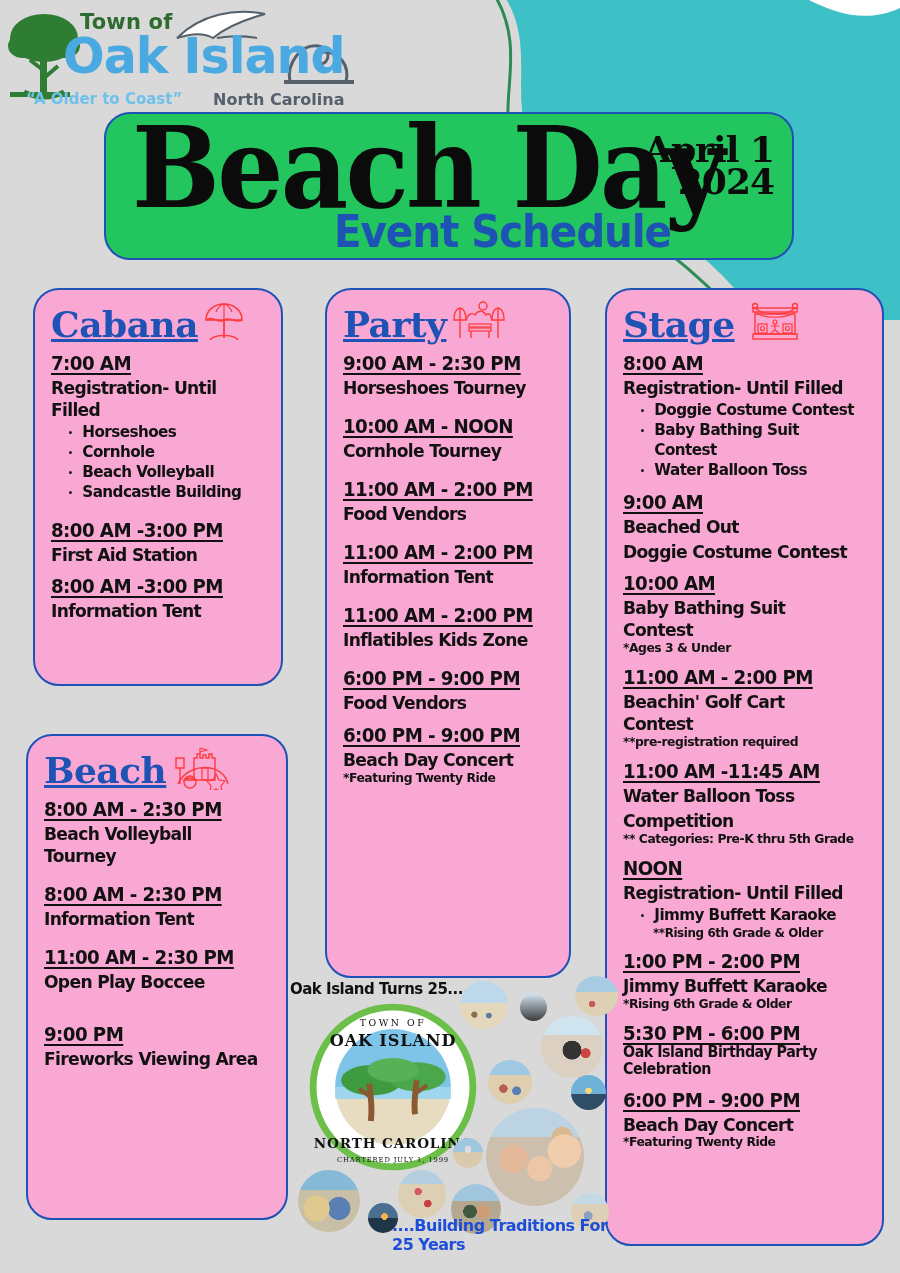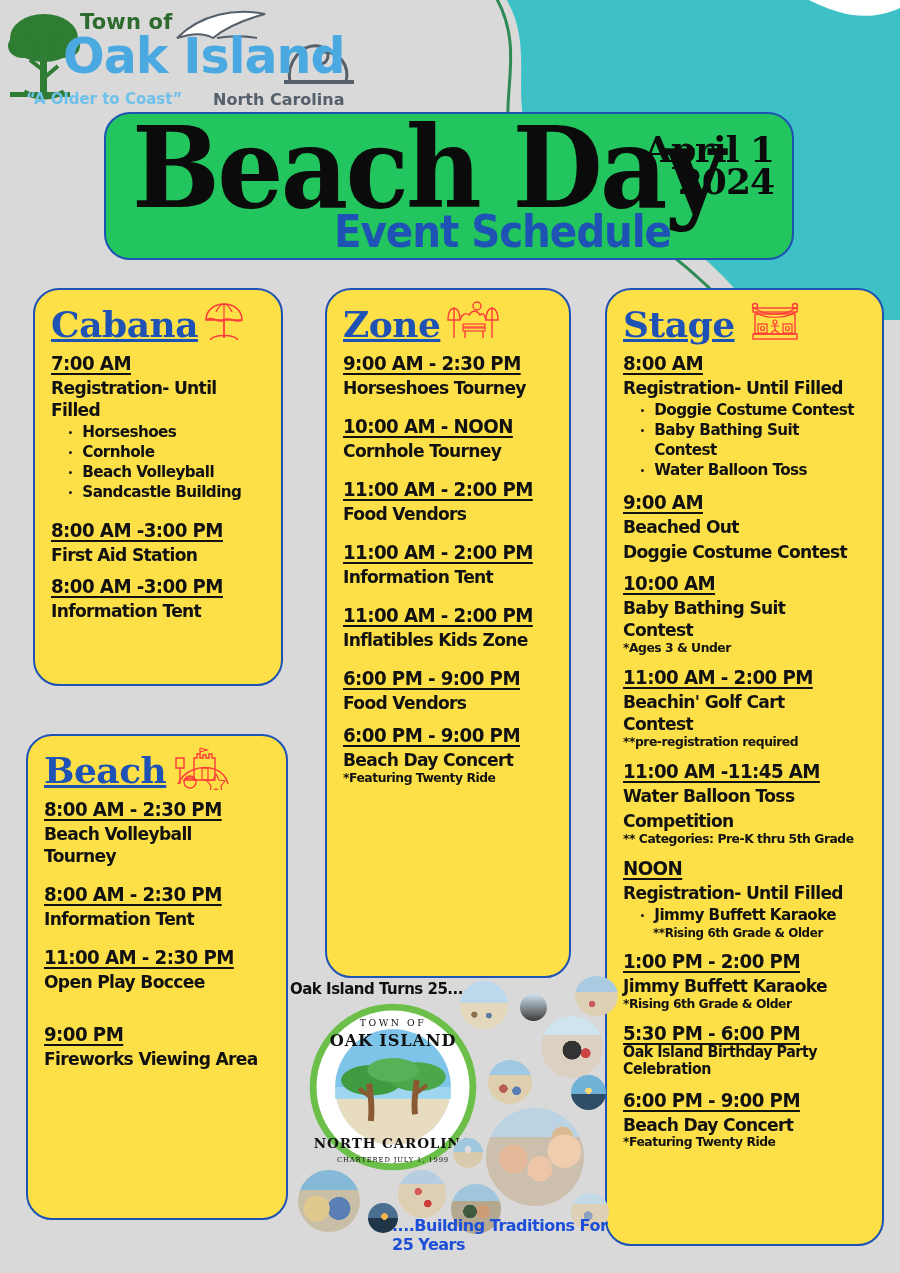--- a/index.html
+++ b/index.html
@@ -37,21 +37,21 @@
     position:absolute; left:228px; top:96px;
     font-size:44px; line-height:1; font-weight:bold; color:#1f52b5;
     font-family:"DejaVu Sans", sans-serif; letter-spacing:-1.2px;
     transform:scaleX(.92); transform-origin:left top;
   }
   .title-date1 { position:absolute; right:18px; top:14px; font-size:36px; font-weight:bold; color:#0b0b0b; font-family:"DejaVu Serif", serif; letter-spacing:-1px;}
   .title-date2 { position:absolute; right:18px; top:46px; font-size:36px; font-weight:bold; color:#0b0b0b; font-family:"DejaVu Serif", serif; letter-spacing:-1px;}
 
   
   .card {
-    position:absolute; background:#fde047;
+    position:absolute; background:#f9a8d4;
     border:2.2px solid #1f52b5; border-radius:26px;
     padding:10px 14px 12px 16px;
   }
   #card-cabana { left:33px;  top:288px;  width:250px; height:398px; }
   #card-beach  { left:26px;  top:734px;  width:262px; height:486px; }
   #card-park   { left:325px; top:288px;  width:246px; height:690px; }
   #card-stage  { left:605px; top:288px;  width:279px; height:958px; }
 
   .card-head { position:relative; display:flex; align-items:flex-end; gap:4px; margin-bottom:8px; height:44px;}
   .card-title {
@@ -216,21 +216,21 @@
   <div class="gap-m"></div>
   <div class="gap-m"></div>
   <div class="ev">
     <div class="ev-time">9:00 PM</div>
     <div class="ev-name">Fireworks Viewing Area</div>
   </div>
 </div>
 
 <div class="card" id="card-park">
   <div class="card-head">
-    <div class="card-title">Zone</div>
+    <div class="card-title">Party</div>
     <svg class="head-icon" width="56" height="44" viewBox="0 0 56 44">
       <circle cx="33" cy="6" r="4" fill="none" stroke="#ff3b3b" stroke-width="1.4"></circle>
       <path d="M10 38 L10 8 M10 8 C5 9 4 16 4 20 L16 20 C16 16 15 9 10 8 Z" fill="none" stroke="#ff3b3b" stroke-width="1.4"></path>
       <path d="M48 38 L48 8 M48 8 C43 9 42 16 42 20 L54 20 C54 16 53 9 48 8 Z" fill="none" stroke="#ff3b3b" stroke-width="1.4"></path>
       <path d="M16 20 C18 14 22 12 25 15 C28 10 33 10 36 15 C39 12 41 15 42 20" fill="none" stroke="#ff3b3b" stroke-width="1.4"></path>
       <rect x="19" y="24" width="22" height="3" fill="none" stroke="#ff3b3b" stroke-width="1.2"></rect>
       <rect x="19" y="28" width="22" height="3" fill="none" stroke="#ff3b3b" stroke-width="1.2"></rect>
       <line x1="21" y1="31" x2="21" y2="38" stroke="#ff3b3b" stroke-width="1.4"></line>
       <line x1="39" y1="31" x2="39" y2="38" stroke="#ff3b3b" stroke-width="1.4"></line>
     </svg>

